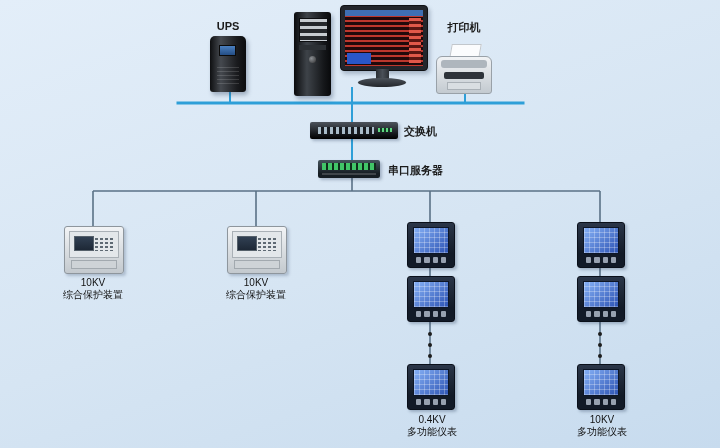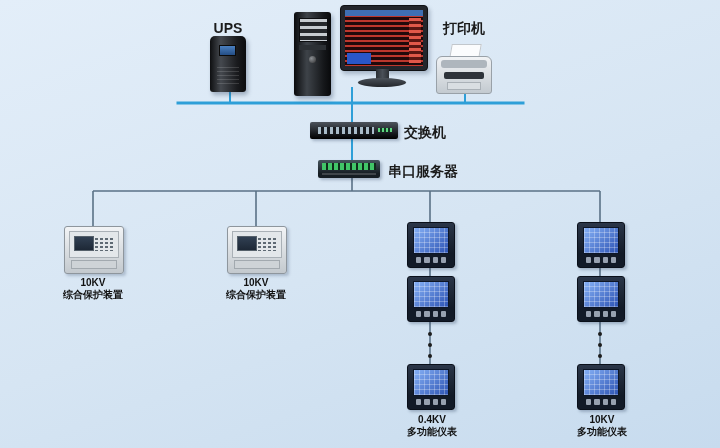--- a/index.html
+++ b/index.html
@@ -1,22 +1,22 @@
 <!DOCTYPE html>
 <html><head>
 <meta charset="utf-8">
 <style>
   html,body{margin:0;padding:0;background:#eef3f8;}
   .stage{position:relative;width:720px;height:448px;overflow:hidden;
     background:linear-gradient(160deg,#e3eef9 0%,#d6e5f3 55%,#c7dbee 100%);
     font-family:"Liberation Sans","DejaVu Sans",sans-serif;}
   .wires{position:absolute;left:0;top:0;z-index:1;}
   .dev{z-index:2;}
-  .lbl{position:absolute;z-index:3;font-size:14px;font-weight:bold;color:#1b1b1b;white-space:nowrap;}
-  .grouplbl{position:absolute;z-index:3;width:96px;text-align:center;font-size:10px;font-weight:bold;color:#111;line-height:12px;}
+  .lbl{position:absolute;z-index:3;font-size:11px;font-weight:bold;color:#1b1b1b;white-space:nowrap;}
+  .grouplbl{position:absolute;z-index:3;width:96px;text-align:center;font-size:10px;font-weight:normal;color:#111;line-height:12px;}
 
   
   .ups{position:absolute;left:210px;top:36px;width:36px;height:56px;border-radius:5px 5px 3px 3px;
     background:linear-gradient(90deg,#0e0f11 0%,#45494f 30%,#1a1b1e 75%,#0b0c0e 100%);
     box-shadow:2px 3px 4px rgba(40,60,90,.35);}
   .ups-screen{position:absolute;left:9px;top:9px;width:15px;height:9px;background:linear-gradient(#4a7fc0,#244e85);border:1px solid #0a0a0a;}
   .ups-vents{position:absolute;left:7px;right:7px;bottom:7px;height:18px;
     background:repeating-linear-gradient(180deg,rgba(255,255,255,.14) 0 1px,transparent 1px 4px);}
 
   

